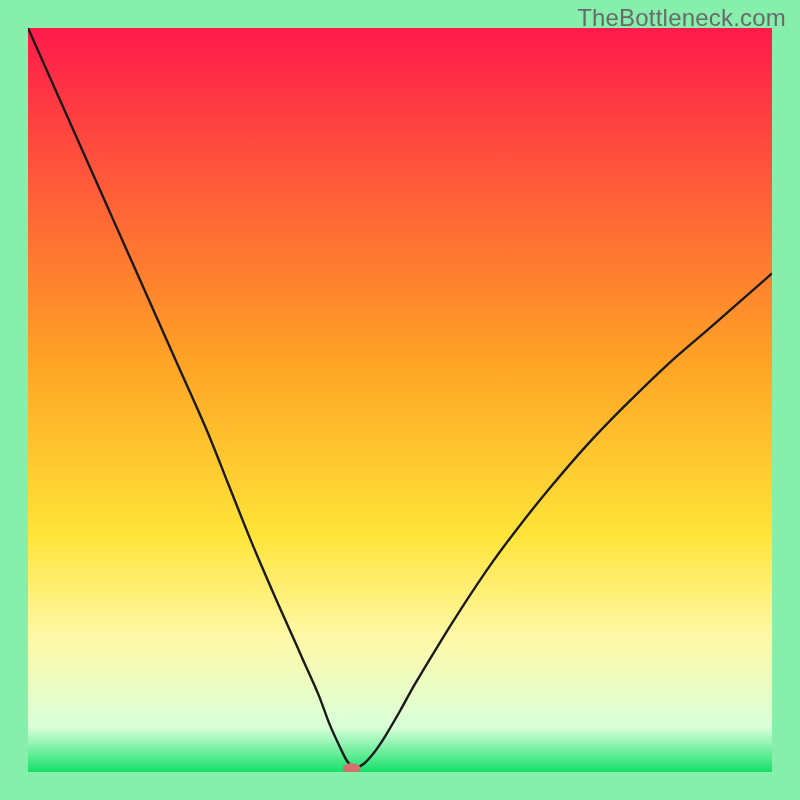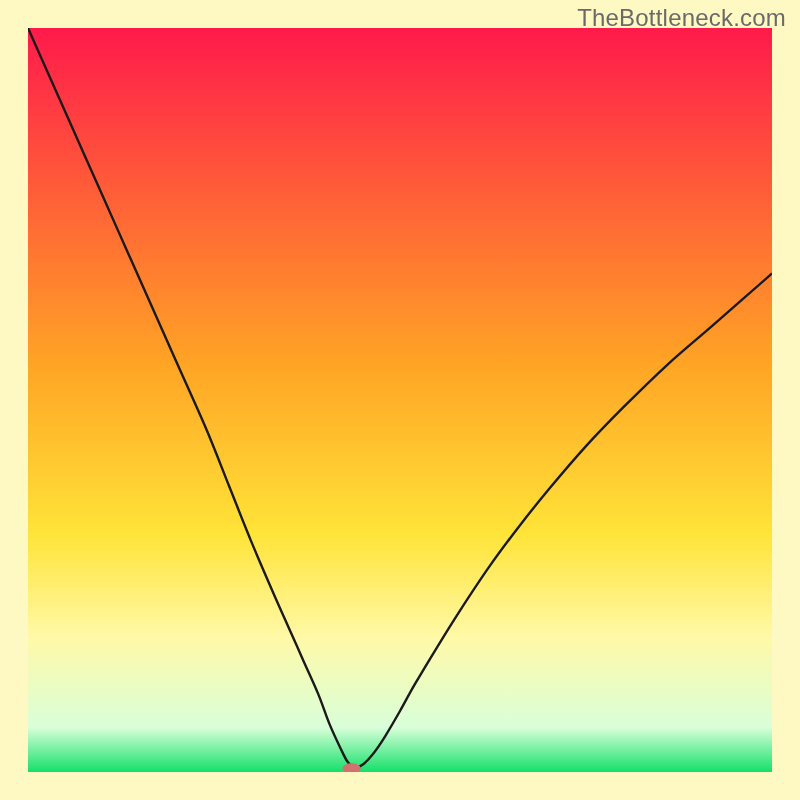--- a/index.html
+++ b/index.html
@@ -10,21 +10,21 @@
     background: #000;
     font-family: Arial, Helvetica, sans-serif;
     overflow: hidden;
   }
   .frame {
     position: absolute;
     left: 0;
     top: 0;
     width: 800px;
     height: 800px;
-    background: #fef9c3;
+    background: #86efac;
     box-sizing: border-box;
   }
   .watermark {
     position: absolute;
     top: 4px;
     right: 14px;
     color: #6a6a6a;
     font-size: 24px;
     font-weight: 500;
     letter-spacing: 0.2px;

